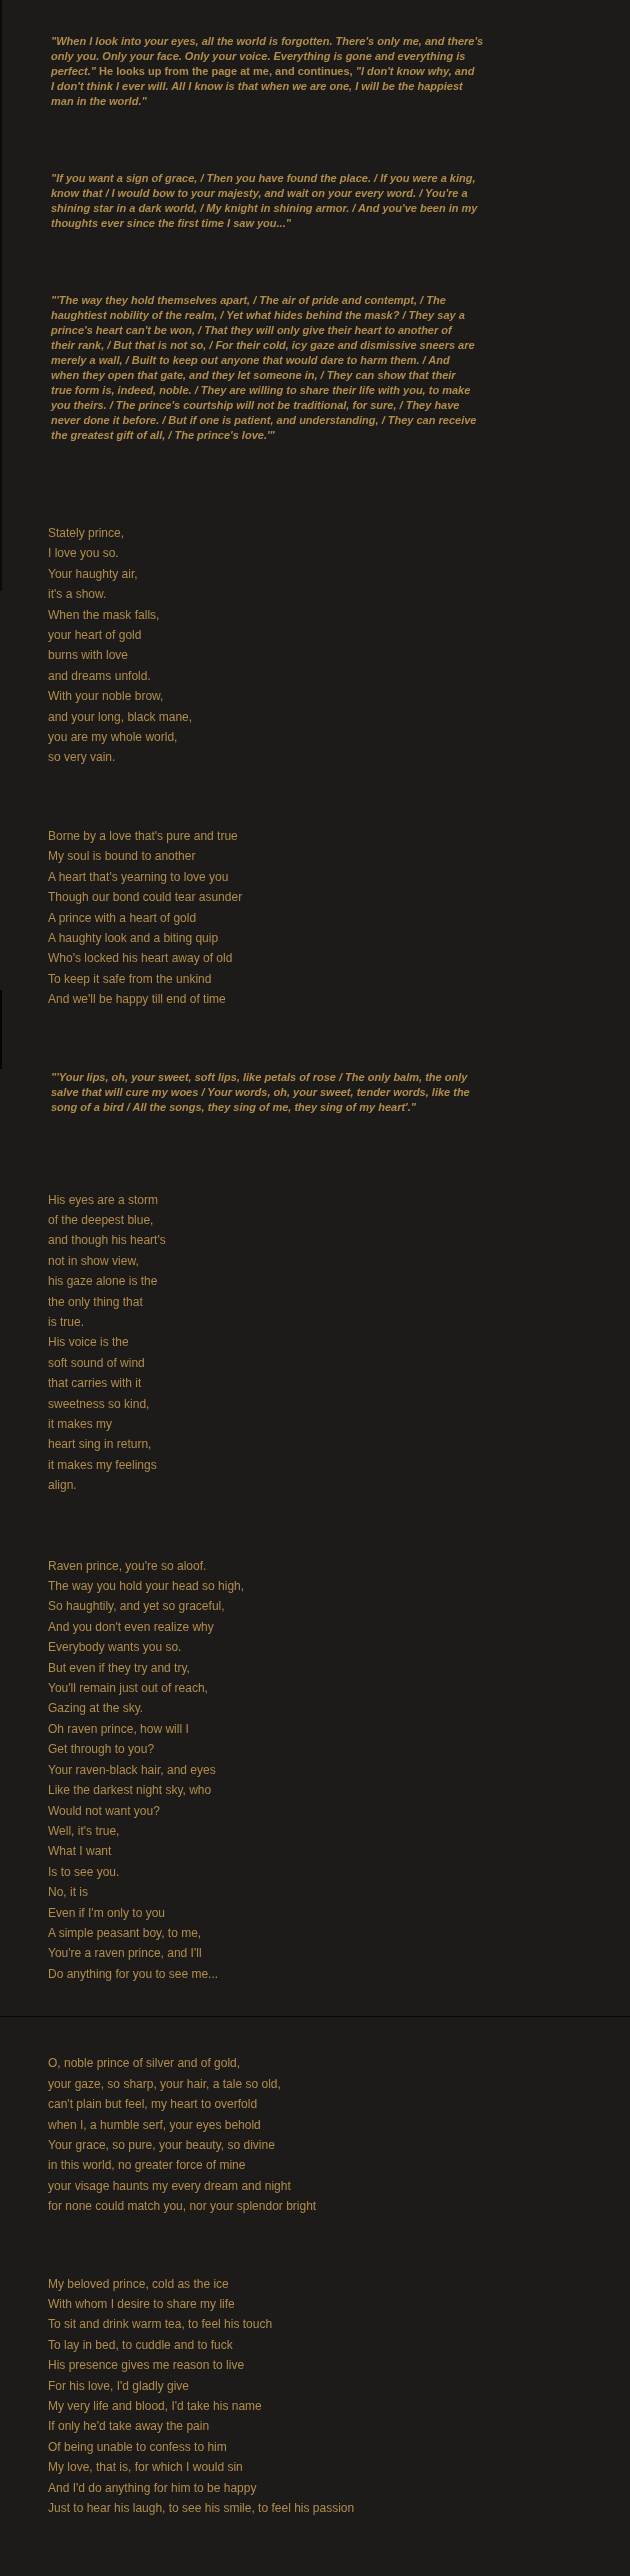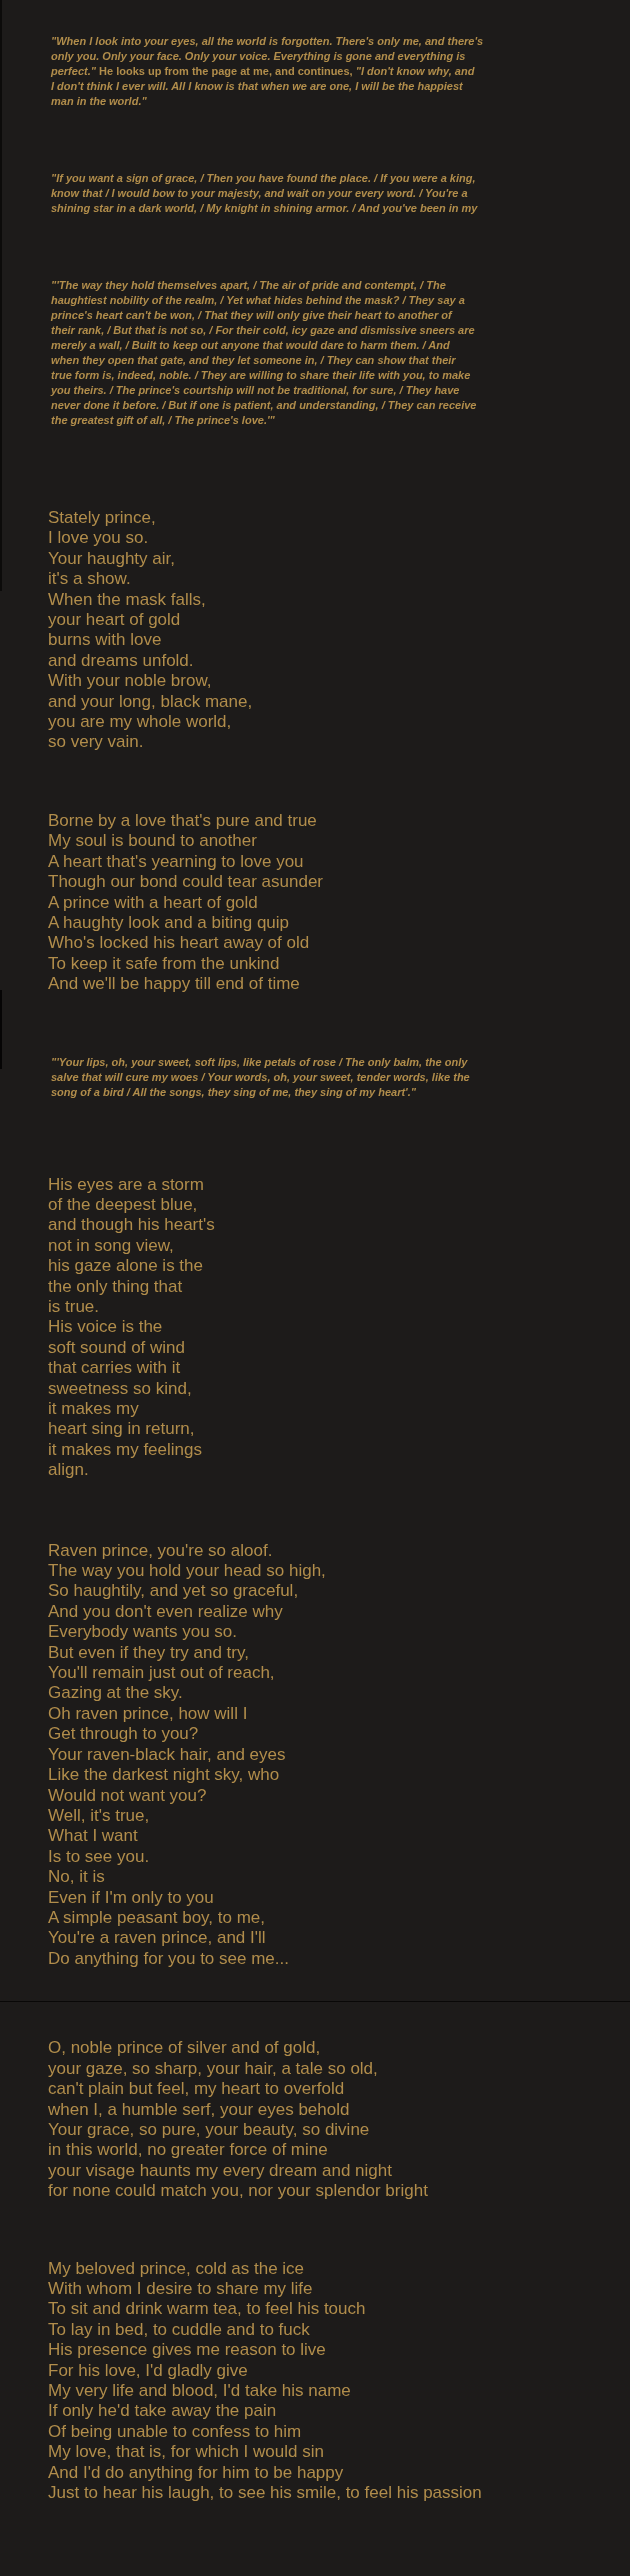--- a/index.html
+++ b/index.html
@@ -27,21 +27,21 @@
     line-height: 15px;
     color: #b18d4b;
   }
   .quote .seg-r { font-style: normal; }
 
   
   .poem {
     margin-left: 48px;
     font-family: "Liberation Sans", sans-serif;
     font-weight: 400;
-    font-size: 17px;
+    font-size: 12px;
     line-height: 20.4px;
     color: #b18d4b;
   }
 
   .divider {
     width: 100%;
     height: 1.2px;
     background: #090807;
   }
 
@@ -91,20 +91,21 @@
       <div class="line">"When I look into your eyes, all the world is forgotten. There's only me, and there's</div>
       <div class="line">only you. Only your face. Only your voice. Everything is gone and everything is</div>
       <div class="line"><span class="seg-i">perfect." </span><span class="seg-r">He looks up from the page at me, and continues, </span><span class="seg-i">"I don't know why, and</span></div>
       <div class="line">I don't think I ever will. All I know is that when we are one, I will be the happiest</div>
       <div class="line">man in the world."</div>
     </section>
     <section class="quote" data-block="q2">
       <div class="line">"If you want a sign of grace, / Then you have found the place. / If you were a king,</div>
       <div class="line">know that / I would bow to your majesty, and wait on your every word. / You're a</div>
       <div class="line">shining star in a dark world, / My knight in shining armor. / And you've been in my</div>
+      <div class="line">thoughts ever since the first time I saw you..."</div>
     </section>
     <section class="quote" data-block="q3">
       <div class="line">"'The way they hold themselves apart, / The air of pride and contempt, / The</div>
       <div class="line">haughtiest nobility of the realm, / Yet what hides behind the mask? / They say a</div>
       <div class="line">prince's heart can't be won, / That they will only give their heart to another of</div>
       <div class="line">their rank, / But that is not so, / For their cold, icy gaze and dismissive sneers are</div>
       <div class="line">merely a wall, / Built to keep out anyone that would dare to harm them. / And</div>
       <div class="line">when they open that gate, and they let someone in, / They can show that their</div>
       <div class="line">true form is, indeed, noble. / They are willing to share their life with you, to make</div>
       <div class="line">you theirs. / The prince's courtship will not be traditional, for sure, / They have</div>
@@ -138,21 +139,21 @@
     </section>
     <section class="quote" data-block="q4">
       <div class="line">"'Your lips, oh, your sweet, soft lips, like petals of rose / The only balm, the only</div>
       <div class="line">salve that will cure my woes / Your words, oh, your sweet, tender words, like the</div>
       <div class="line">song of a bird / All the songs, they sing of me, they sing of my heart'."</div>
     </section>
     <section class="poem" data-block="p3">
       <div class="line">His eyes are a storm</div>
       <div class="line">of the deepest blue,</div>
       <div class="line">and though his heart's</div>
-      <div class="line">not in song view,</div>
+      <div class="line">not in show view,</div>
       <div class="line">his gaze alone is the</div>
       <div class="line">the only thing that</div>
       <div class="line">is true.</div>
       <div class="line">His voice is the</div>
       <div class="line">soft sound of wind</div>
       <div class="line">that carries with it</div>
       <div class="line">sweetness so kind,</div>
       <div class="line">it makes my</div>
       <div class="line">heart sing in return,</div>
       <div class="line">it makes my feelings</div>

